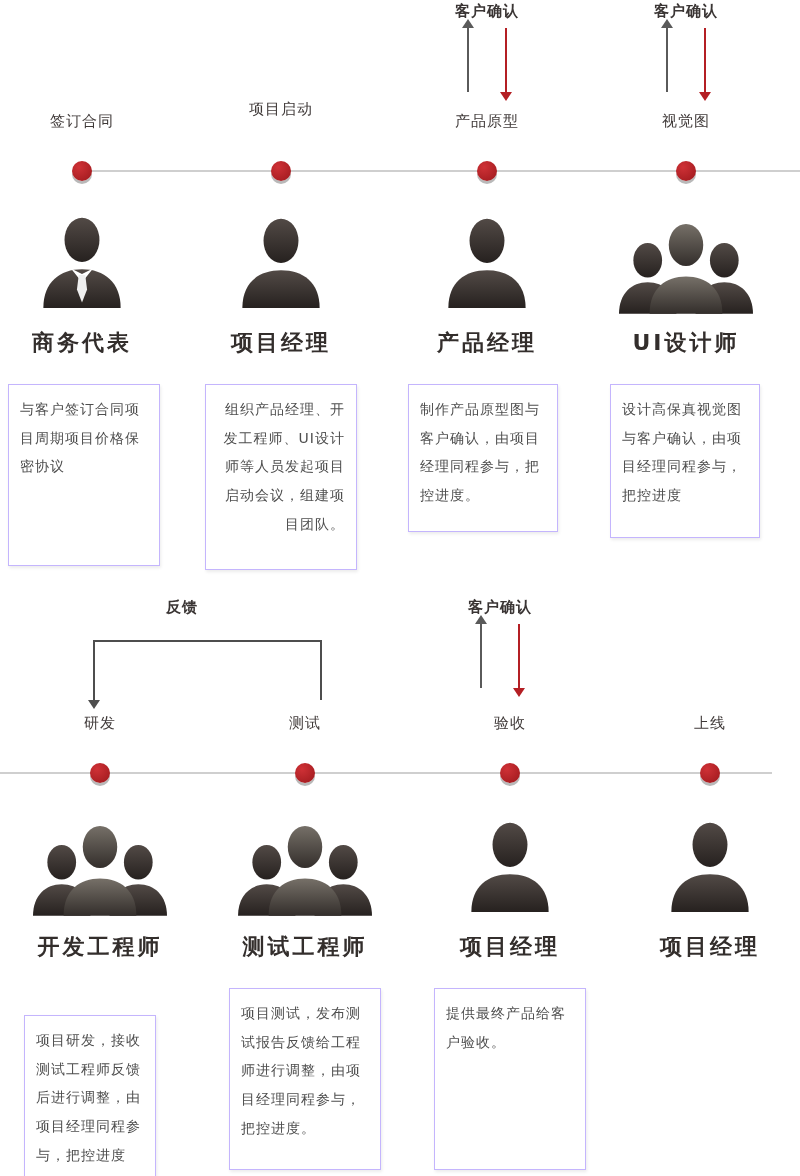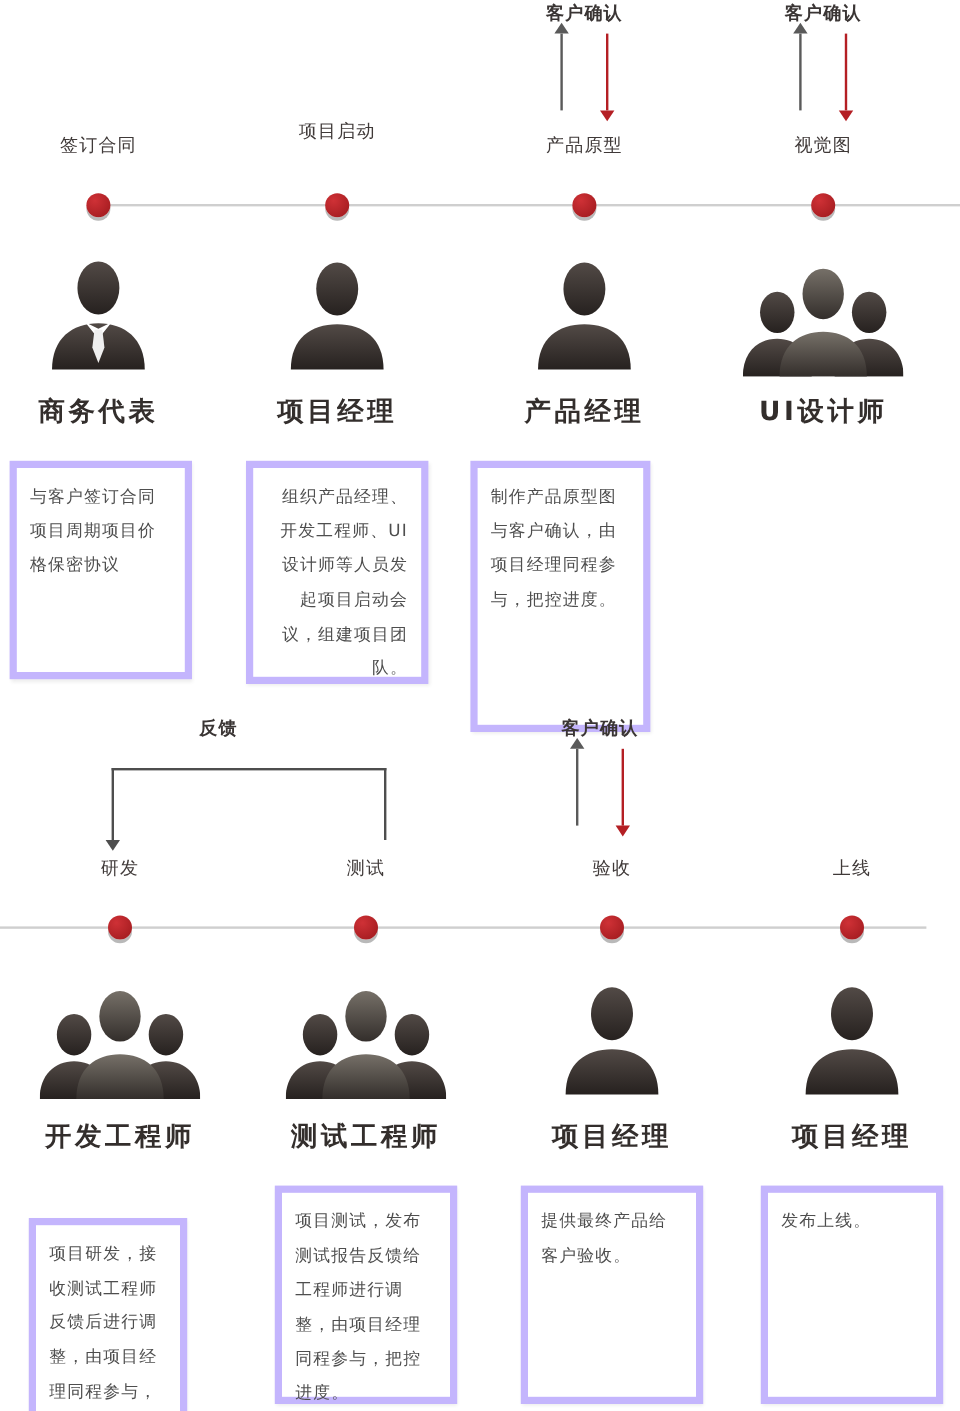--- a/index.html
+++ b/index.html
@@ -28,21 +28,21 @@
     font-size: 15px; font-weight: normal; color: #3f3938; letter-spacing: 1px;
   }
   .role-label {
     position: absolute; width: 180px; text-align: center;
     font-size: 22px; font-weight: bold; color: #332e2c; letter-spacing: 3px;
   }
 
   
   .desc-box {
     position: absolute; box-sizing: border-box;
-    border: 6px solid #c4b5fd; background: #ffffff;
+    border: 1px solid #c4b5fd; background: #ffffff;
     box-shadow: 1px 2px 3px rgba(0,0,0,0.08);
     padding: 10px 11px;
     font-size: 14px; line-height: 2.05; color: #4e4e4e;
     letter-spacing: 1px; text-align: left;
   }
 
   
   .confirm { position: absolute; width: 100px; height: 100px; }
   .confirm-label {
     position: absolute; top: 0; left: 0; width: 100px; text-align: center;
@@ -151,21 +151,22 @@
       <use href="#icon-group"></use>
     </svg>
 
   <div class="role-label" style="left:-8px;  top:328px;">商务代表</div>
   <div class="role-label" style="left:191px; top:328px;">项目经理</div>
   <div class="role-label" style="left:397px; top:328px;">产品经理</div>
   <div class="role-label" style="left:596px; top:328px;">UI设计师</div>
 
   <div class="desc-box" style="left:8px;   top:384px; width:152px; height:182px;">与客户签订合同项目周期项目价格保密协议</div>
   <div class="desc-box" style="left:205px; top:384px; width:152px; height:186px;text-align:right;">组织产品经理、开发工程师、UI设计师等人员发起项目启动会议，组建项目团队。</div>
-  <div class="desc-box" style="left:392px; top:384px; width:150px; height:226px;">制作产品原型图与客户确认，由项目经理同程参与，把控进度。</div>
+  <div class="desc-box" style="left:408px; top:384px; width:150px; height:148px;">制作产品原型图与客户确认，由项目经理同程参与，把控进度。</div>
+  <div class="desc-box" style="left:610px; top:384px; width:150px; height:154px;">设计高保真视觉图与客户确认，由项目经理同程参与，把控进度</div>
 
   <div class="feedback-label" style="left:166px; top:598px;">反馈</div>
   <div class="feedback-bracket" style="left:93px; top:640px; width:225px; height:58px;"></div>
 
   <div class="confirm" style="left:450px; top:598px;">
     <div class="confirm-label">客户确认</div>
     <span class="varrow up"></span>
     <span class="varrow down"></span>
   </div>
 
@@ -194,15 +195,14 @@
     </svg>
 
   <div class="role-label" style="left:10px;  top:932px;">开发工程师</div>
   <div class="role-label" style="left:215px; top:932px;">测试工程师</div>
   <div class="role-label" style="left:420px; top:932px;">项目经理</div>
   <div class="role-label" style="left:620px; top:932px;">项目经理</div>
 
   <div class="desc-box" style="left:24px;  top:1015px; width:132px; height:182px;">项目研发，接收测试工程师反馈后进行调整，由项目经理同程参与，把控进度</div>
   <div class="desc-box" style="left:434px; top:988px; width:152px; height:182px;">提供最终产品给客户验收。</div>
   <div class="desc-box" style="left:229px; top:988px; width:152px; height:182px;">项目测试，发布测试报告反馈给工程师进行调整，由项目经理同程参与，把控进度。</div>
-  <div class="desc-box" style="left:634px; top:988px; width:152px; height:182px;">发布上线。</div>
 
 </div>
 
 </body></html>

